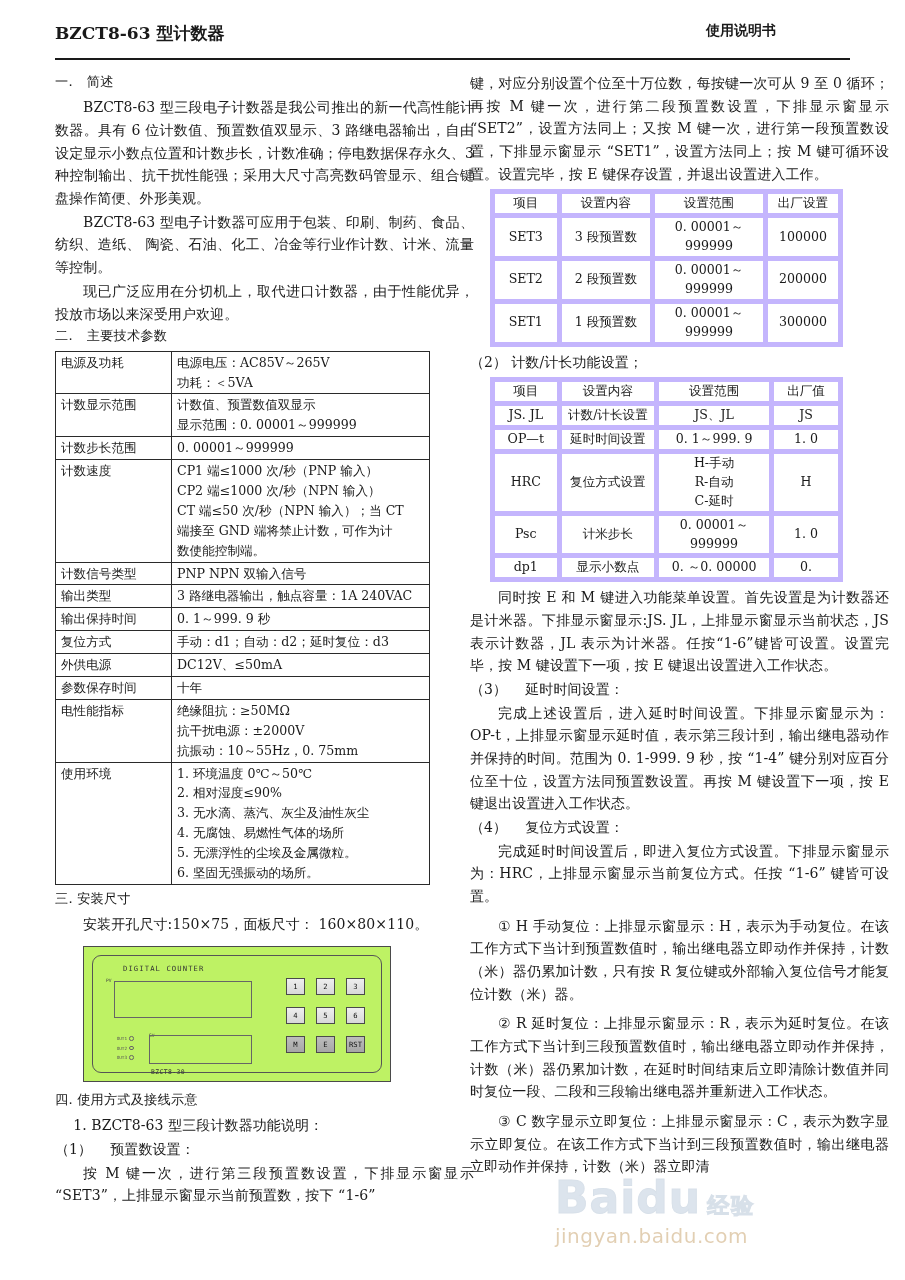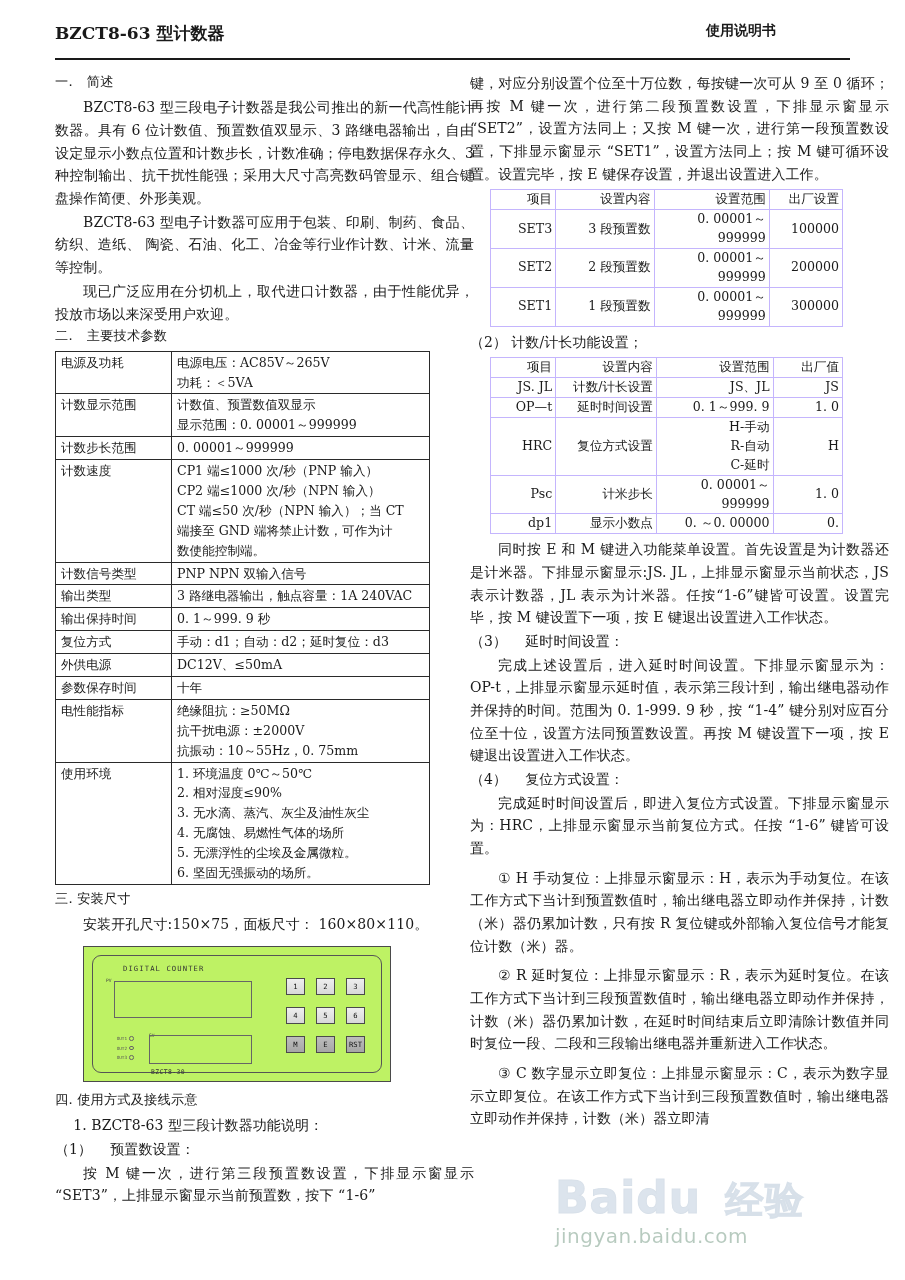--- a/index.html
+++ b/index.html
@@ -93,25 +93,24 @@
 
   table.grid {
     border-collapse: collapse;
     width: 353px;
     margin: 4px 0 4px 20px;
     font-size: 12.6px;
     line-height: 1.5;
     text-align: center;
   }
   table.grid td, table.grid th {
-    border: 1px solid #c4b5fd;
+    border: 5px solid #c4b5fd;
     padding: 0 3px;
     font-weight: normal;
     vertical-align: middle;
-    text-align: right;
   }
   table.grid .c0 { width: 62px; }
   table.grid .c1 { width: 104px; }
   table.grid .c2 { width: 118px; }
   table.grid .c3 { width: 69px; }
   table.grid .stack { display: block; }
 
   
   .panel-wrap {
     margin: 10px 0 0 28px;
@@ -215,24 +214,24 @@
   }
   .wm-main {
     font-size: 44px;
     font-weight: bold;
     color: #8fa9c4;
     font-family: "DejaVu Sans", "Liberation Sans", sans-serif;
     letter-spacing: 1px;
     -webkit-text-stroke: 1px #7e9ab8;
     line-height: 1;
   }
-  .wm-cn { font-size: 38px; margin-left: 24px; letter-spacing: 2px; }
+  .wm-cn { font-size: 22px; margin-left: 6px; letter-spacing: 2px; }
   .wm-sub {
     font-size: 20px;
-    color: #14532d;
+    color: #a16207;
     font-family: "DejaVu Sans", "Liberation Sans", sans-serif;
     letter-spacing: 0.5px;
     margin-top: 4px;
   }
 </style>
 </head>
 <body>
 
 <div class="doc-header">
   <div class="doc-title-left">BZCT8-63 型计数器</div>

